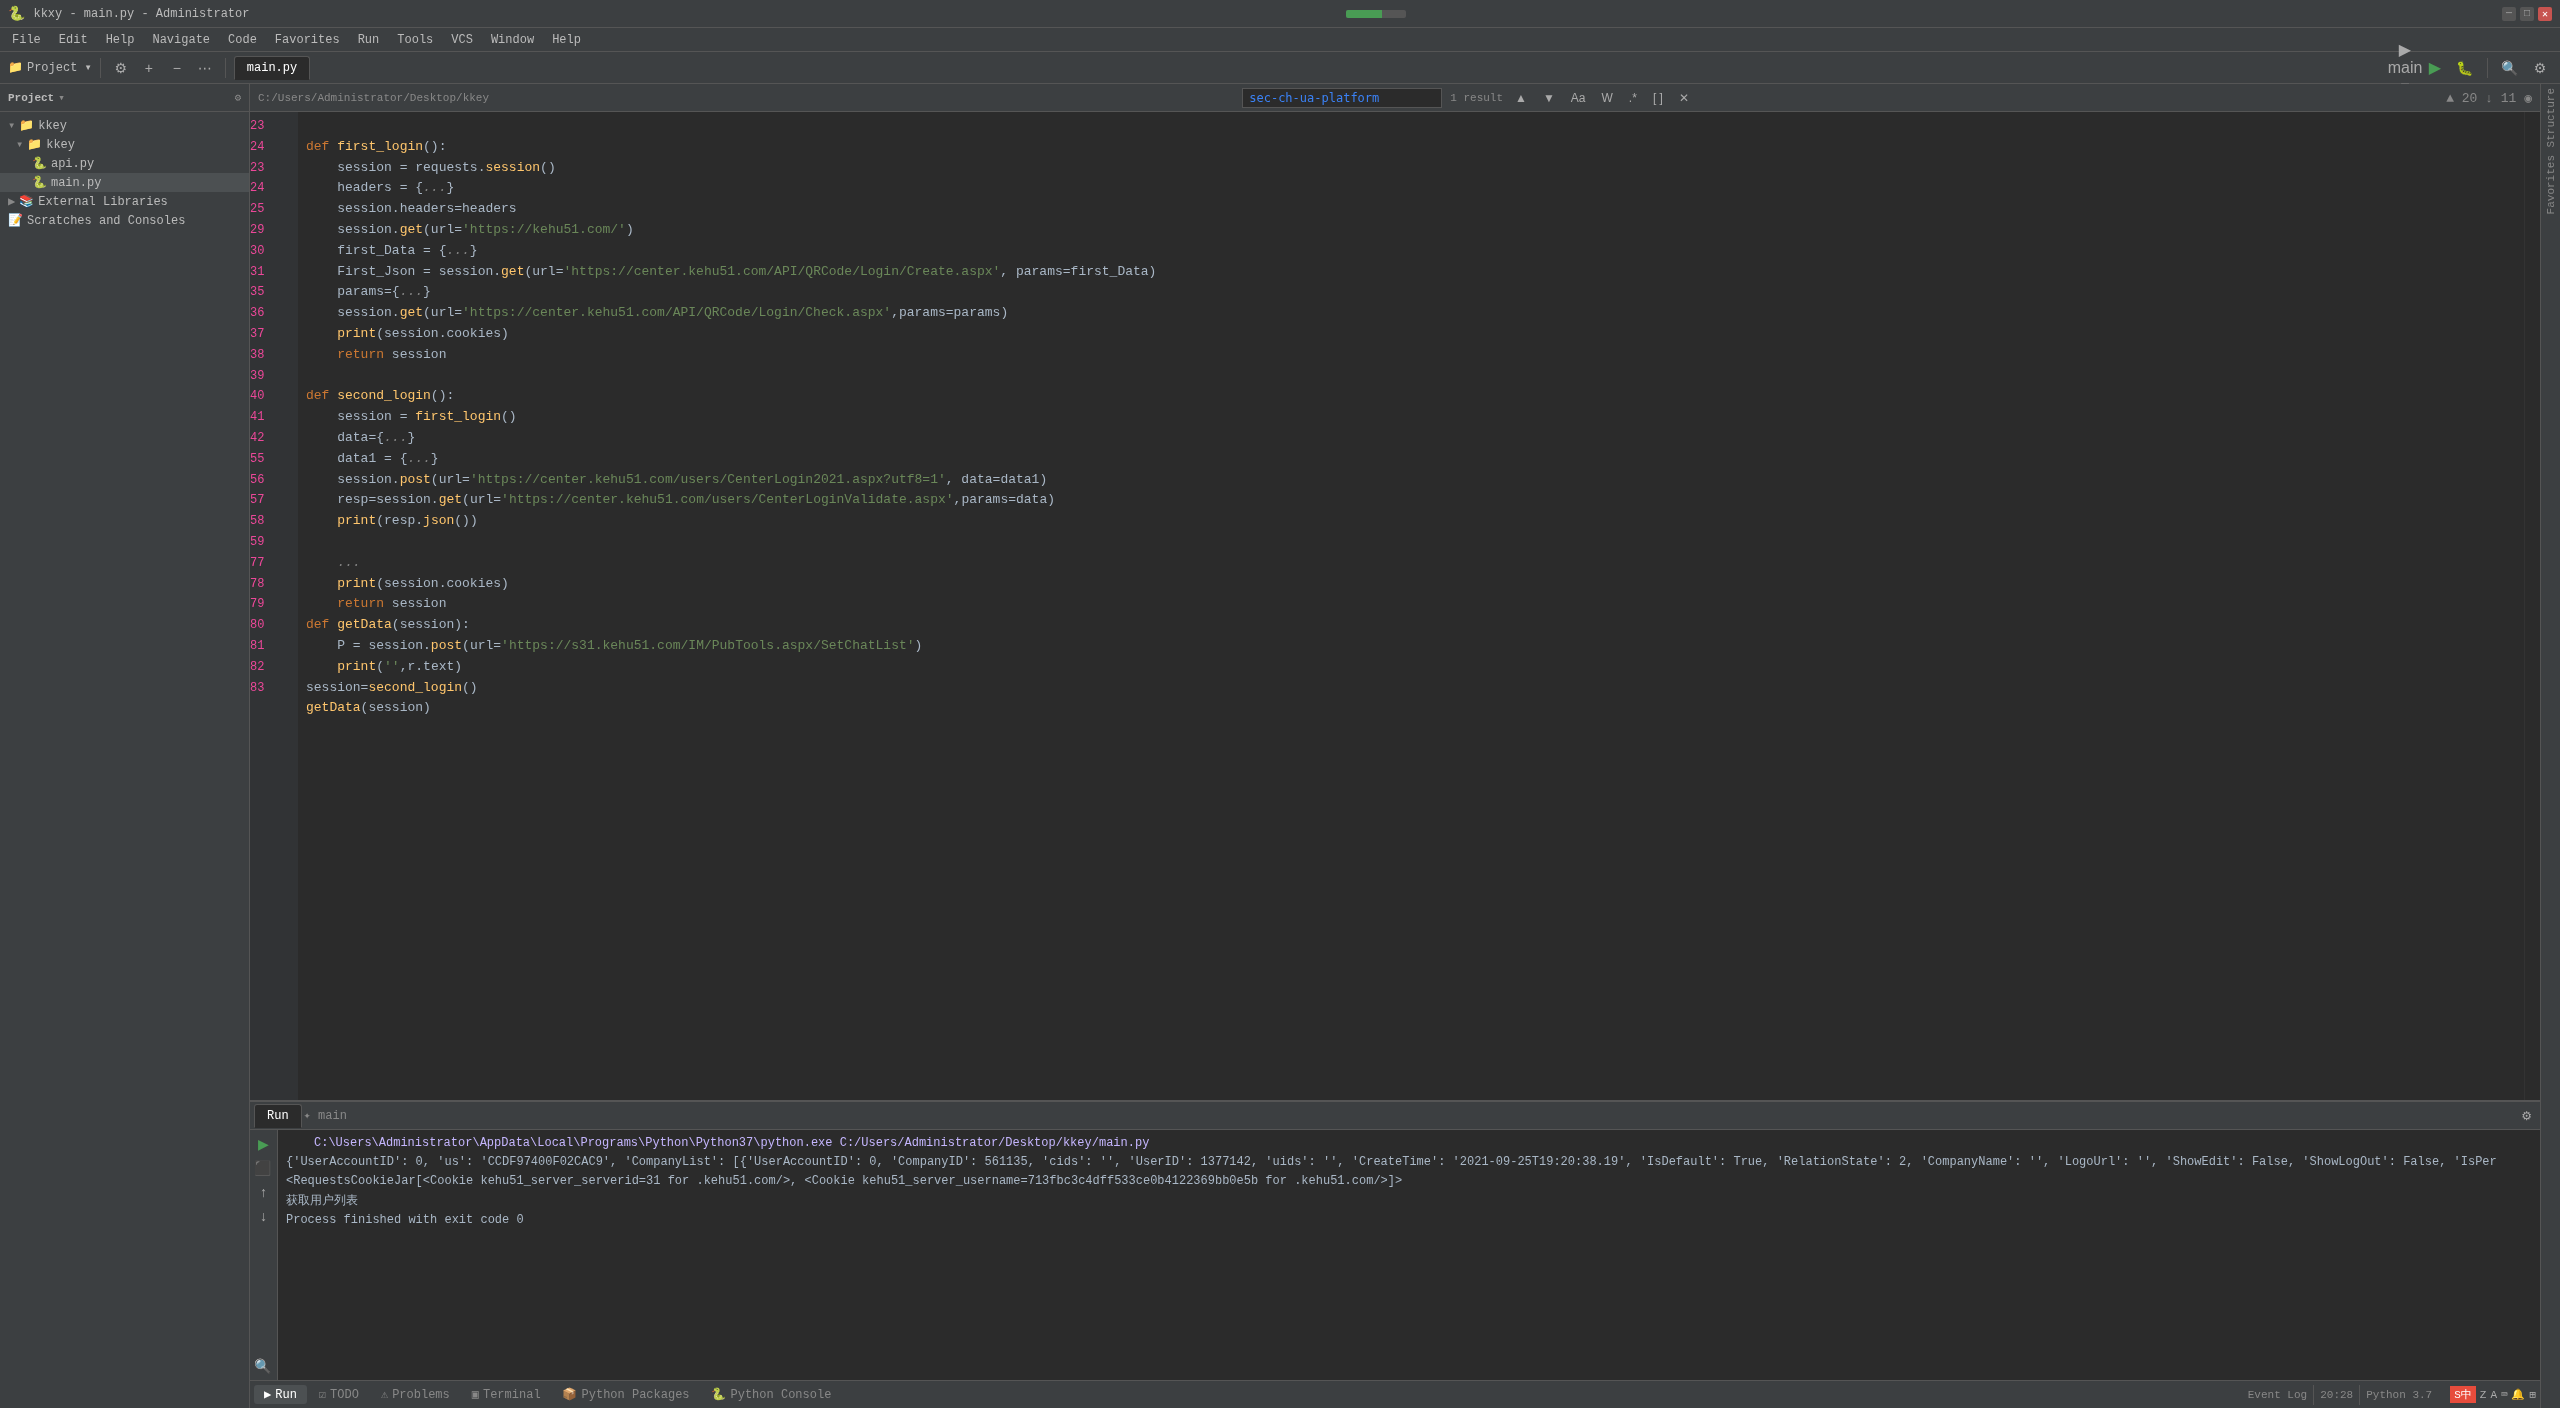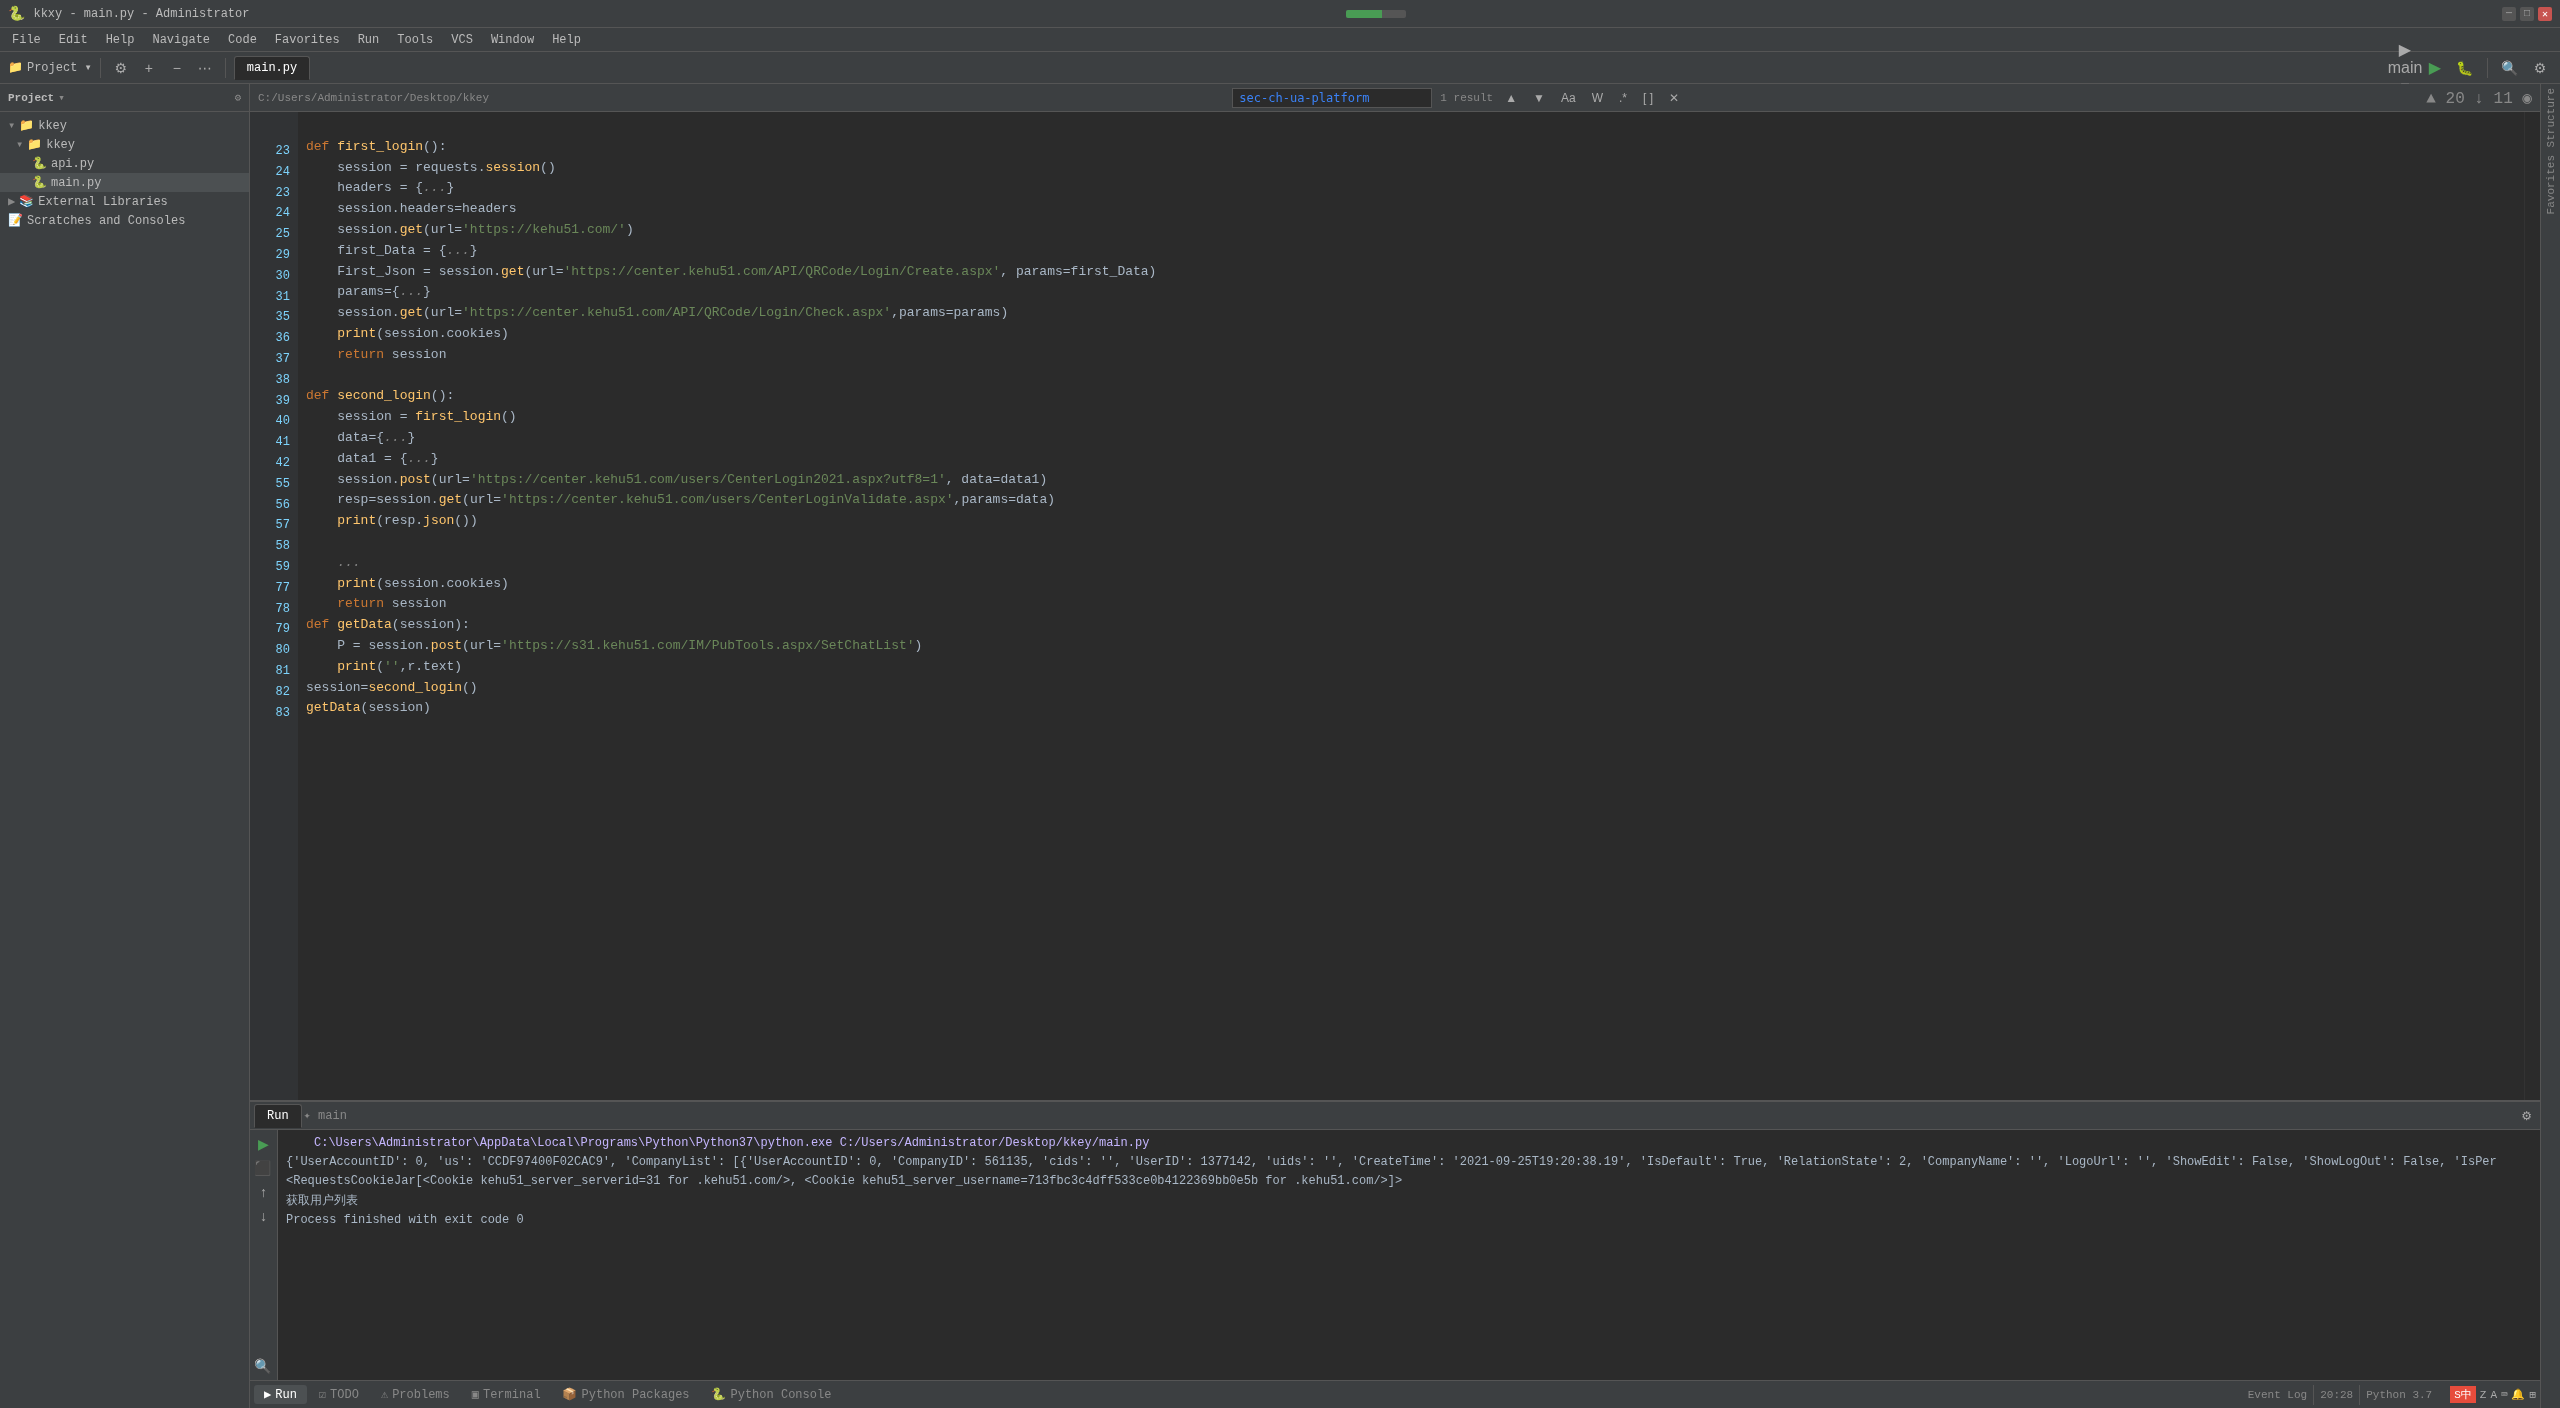--- a/index.html
+++ b/index.html
@@ -444,26 +444,26 @@
       <input class="search-input" value="sec-ch-ua-platform" style="background: rgb(43, 43, 43); border: 1px solid rgb(85, 85, 85); color: #3b82f6; padding: 2px 6px; font-size: 12px; font-family: monospace;" placeholder="sec-ch-ua-platform">
       <span style="color:#888;font-size:11px;">1 result</span>
       <button class="search-btn">▲</button>
       <button class="search-btn">▼</button>
       <button class="search-btn">Aa</button>
       <button class="search-btn">W</button>
       <button class="search-btn">.*</button>
       <button class="search-btn">[ ]</button>
       <button class="search-btn">✕</button>
       <div style="flex:1;"></div>
-      <span style="color:#888;font-size:16px;">▲ 20 ↓ 11 ◉</span>
+      <span style="color:#888;font-size:13px;">▲ 20 ↓ 11 ◉</span>
     </div>
 
     <div class="code-editor">
       <div style="background:#313335;min-width:48px;padding:4px 0;overflow:hidden;flex-shrink:0;">
-        <div style="text-align:right;padding-right:8px;color:#7dd3fc;font-size:12px;line-height:20.8px;margin-top:25px;">
+        <div style="text-align:left;padding-right:8px;color:#ec4899;font-size:12px;line-height:20.8px;">
           <div>23</div>
             <div>24</div>
             <div>23</div>
             <div>24</div>
             <div>25</div>
             <div>29</div>
             <div>30</div>
             <div>31</div>
             <div>35</div>
             <div>36</div>

